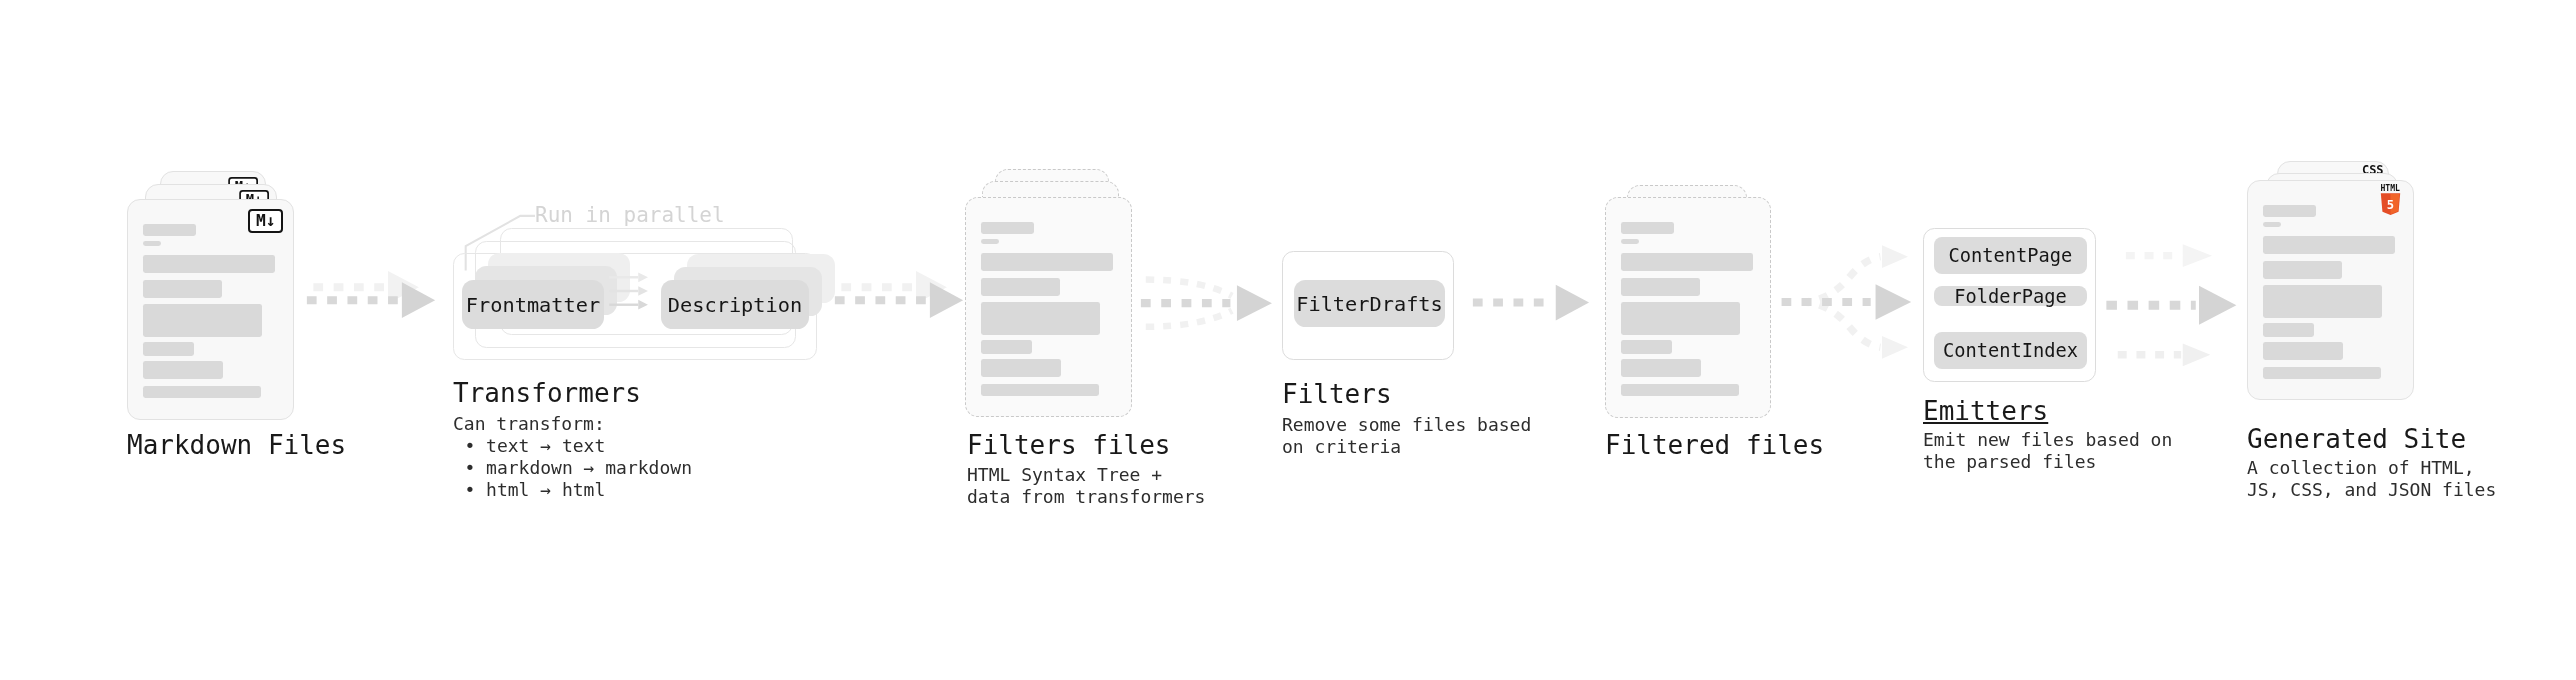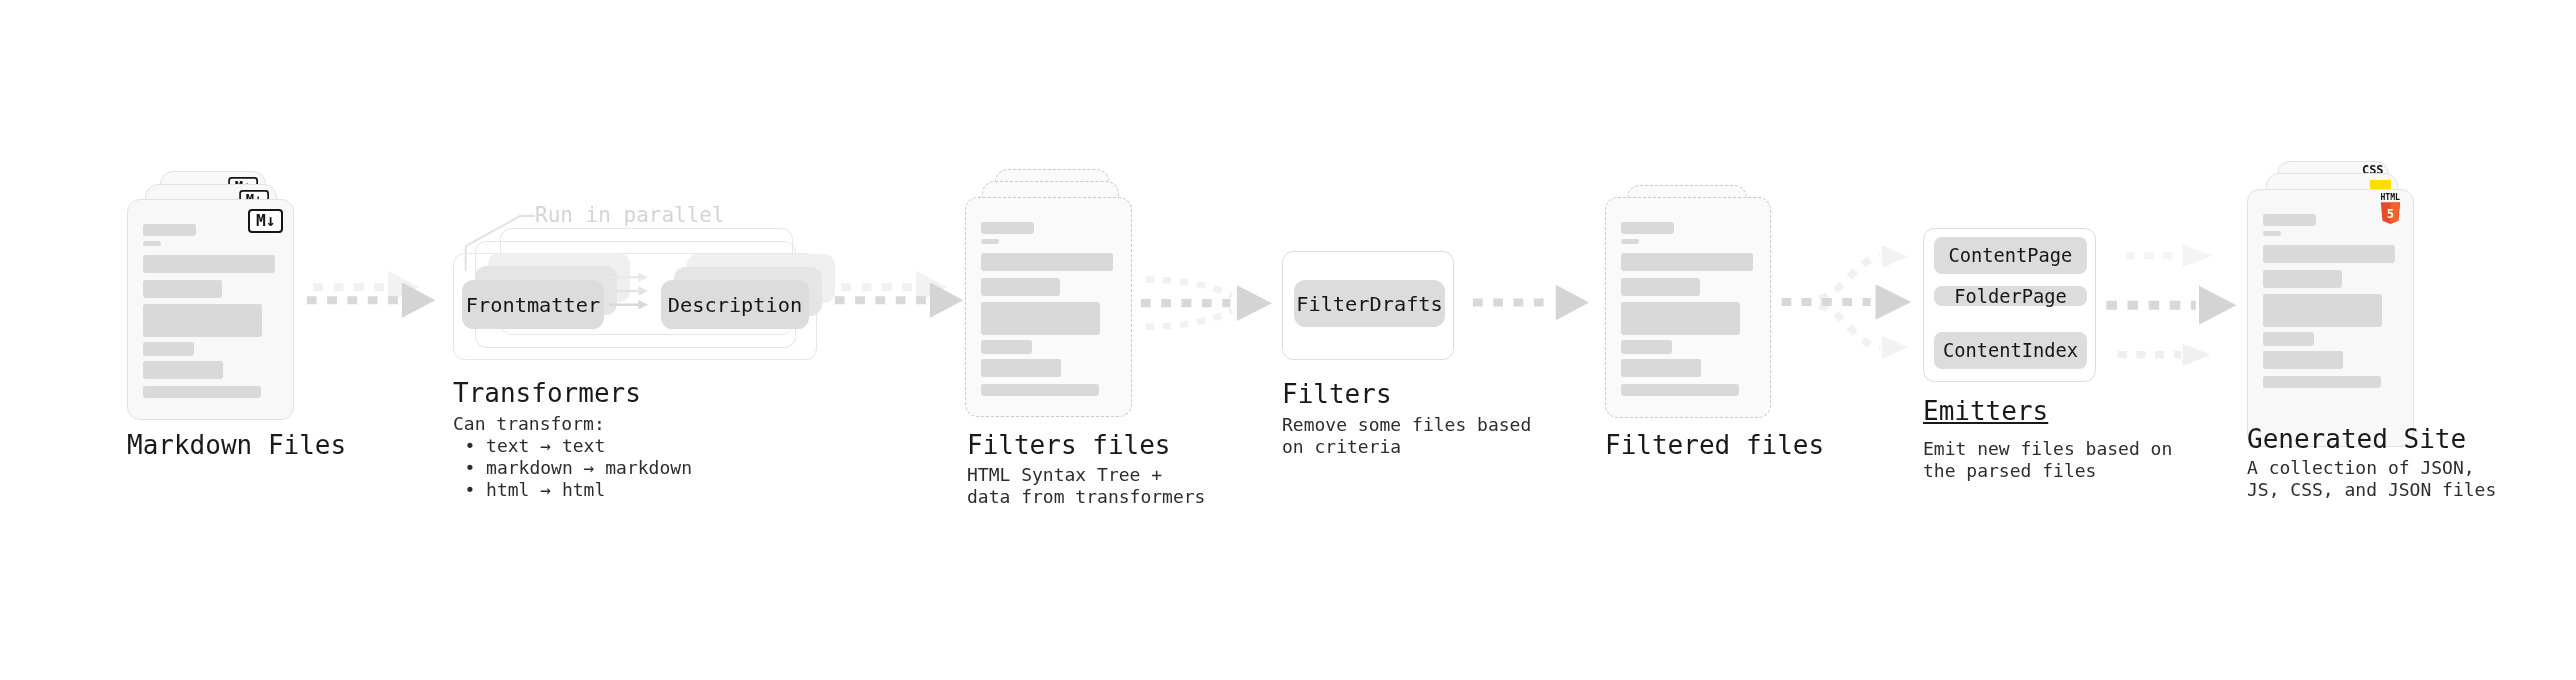--- a/index.html
+++ b/index.html
@@ -205,21 +205,21 @@
     <div class="pill emit" style="left:1934px;top:237px;width:153px;height:37px;">
         <span>ContentPage</span>
       </div>
     <div class="pill emit" style="left:1934px;top:286px;width:153px;height:20px;">
         <span>FolderPage</span>
       </div>
     <div class="pill emit" style="left:1934px;top:332px;width:153px;height:37px;">
         <span>ContentIndex</span>
       </div>
     <div class="stage-title" style="left:1923px;top:396px;text-decoration:underline;">Emitters</div>
-    <div class="stage-desc" style="left:1923px;top:429px;margin-top:9px;">
+    <div class="stage-desc" style="left:1923px;top:429px;">
       <div>Emit new files based on</div>
       <div>the parsed files</div>
     </div>
   </div>
 
   <svg class="arrow" style="left:2103px;top:241px;" width="140" height="130" viewBox="0 0 172 160">
     <line x1="28" y1="18" x2="96" y2="18" stroke="#f4f4f4" stroke-width="9" stroke-dasharray="11 12"></line>
     <polygon points="98,4 134,18 98,32" fill="#f4f4f4"></polygon>
     <line x1="4" y1="79" x2="114" y2="79" stroke="#d8d8d8" stroke-width="11" stroke-dasharray="13 13"></line>
     <polygon points="118,55 164,79 118,103" fill="#d4d4d4"></polygon>
@@ -230,21 +230,21 @@
   <div>
     <div class="card" style="left:2277px;top:161px;width:112px;height:89px;">
       <div class="css-badge">
         <span class="css-txt">CSS</span>
         <div class="css-bar"></div>
       </div>
     </div>
     <div class="card" style="left:2266px;top:173px;width:132px;height:98px;">
       <div class="js-badge"></div>
     </div>
-    <div class="card" style="left:2247px;top:189px;width:167px;height:258px;">
+    <div class="card" style="left:2247px;top:180px;width:167px;height:220px;">
       <div class="html5-logo">
         <span class="html5-txt">HTML</span>
         <svg width="21" height="23" viewBox="0 0 26 28">
           <path d="M1,0 L25,0 L23,23 L13,27 L3,23 Z" fill="#e44d26"></path>
           <path d="M13,1 L24,1 L22.2,22.3 L13,26 Z" fill="#f16529"></path>
           <text x="13" y="19" text-anchor="middle" font-size="15" font-weight="bold" fill="#ffffff">5</text>
         </svg>
       </div>
       <div class="bars">
         <div class="bar b1"></div>
@@ -252,19 +252,19 @@
           <div class="bar b3"></div>
           <div class="bar b4"></div>
         <div class="bar b5"></div>
           <div class="bar b6"></div>
           <div class="bar b7"></div>
           <div class="bar b8"></div>
       </div>
     </div>
     <div class="stage-title" style="left:2247px;top:424px;">Generated Site</div>
     <div class="stage-desc" style="left:2247px;top:457px;">
-      <div>A collection of JSON,</div>
+      <div>A collection of HTML,</div>
       <div>JS, CSS, and JSON files</div>
     </div>
   </div>
 
 </div>
 
 
 </body></html>

